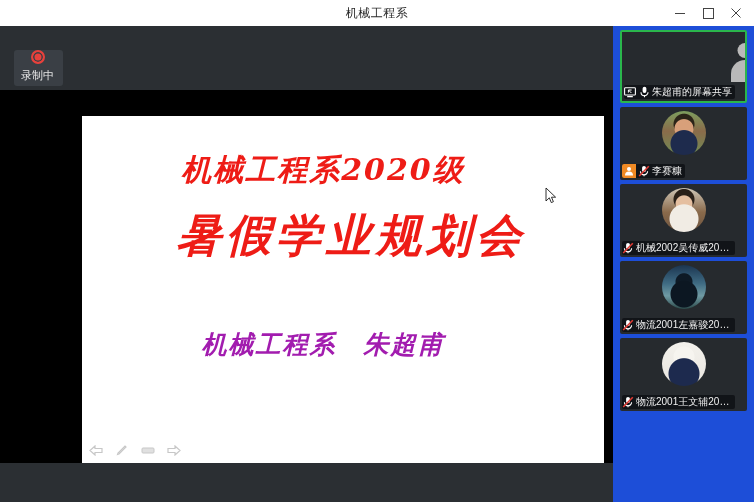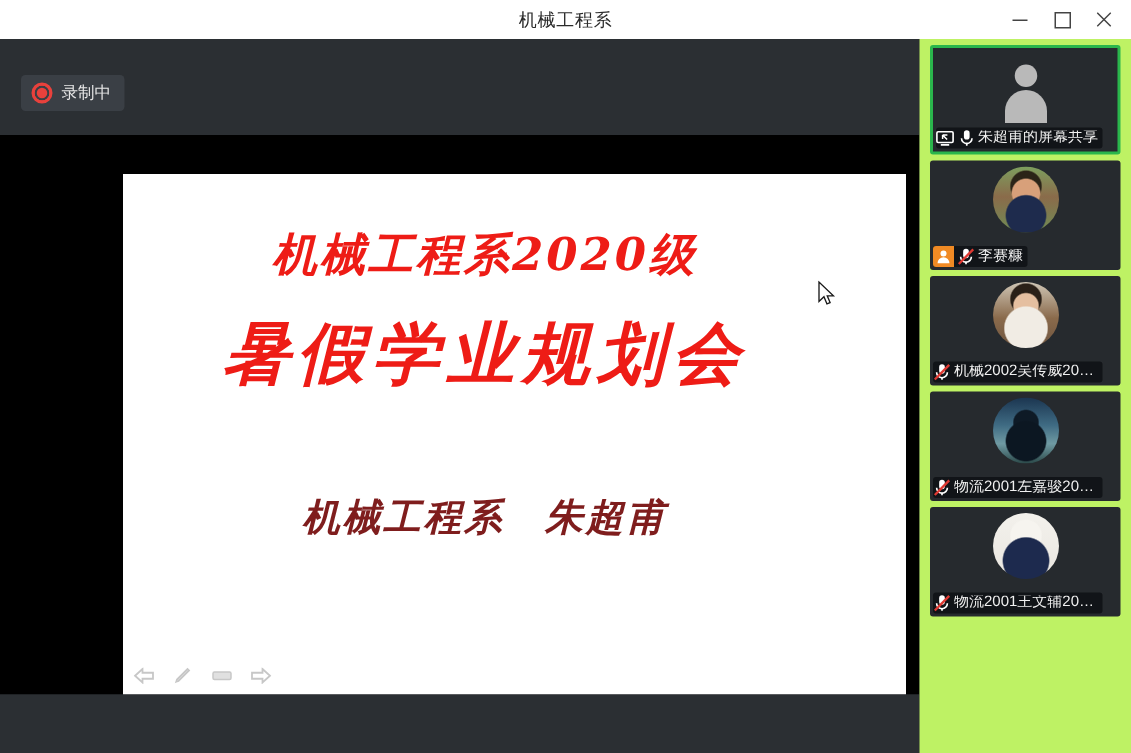--- a/index.html
+++ b/index.html
@@ -81,27 +81,28 @@
   .stage-topbar {
     position: absolute;
     left: 0; top: 0;
     width: 613px;
     height: 64px;
     background: #2b2f33;
   }
   .rec-pill {
     position: absolute;
     left: 14px; top: 24px;
-    height: 24px;
+    height: 36px;
     padding: 0 9px 0 7px;
     display: flex;
     align-items: center;
     gap: 6px;
     background: #3a3f45;
     border-radius: 3px;
+    flex-direction: column;
   }
   .rec-dot {
     width: 10px; height: 10px;
     border-radius: 50%;
     border: 2px solid #e8413c;
     background: #e8413c;
     box-shadow: inset 0 0 0 1.5px #3a3f45;
   }
   .rec-label {
     font-size: 11px;
@@ -142,27 +143,28 @@
     position: absolute;
     left: 0; top: 90px;
     width: 482px;
     text-align: center;
     color: #ee1c16;
     font-family: "DejaVu Serif", "Liberation Serif", serif;
     font-size: 45px;
     font-weight: 700;
     letter-spacing: 5px;
     font-style: italic;
+    padding-left: 28px;
   }
   .slide-line3 {
     position: absolute;
     left: 0; top: 212px;
     width: 482px;
     text-align: center;
-    color: #7f1d1d;
+    color: #a21caf;
     font-family: "DejaVu Serif", "Liberation Serif", serif;
     font-size: 25px;
     font-weight: 700;
     letter-spacing: 2px;
     font-style: italic;
   }
   .slide-ctrls {
     position: absolute;
     left: 2px; bottom: 6px;
     display: flex;
@@ -191,23 +193,24 @@
     height: 39px;
     background: #2b2f33;
   }
 
   
   .filmstrip {
     position: absolute;
     left: 613px; top: 0;
     width: 141px;
     height: 476px;
-    background: #bef264;
+    background: #1d4ed8;
     padding: 0;
     overflow: hidden;
+    text-align: center;
   }
   .tile {
     position: relative;
     margin: 4px 7px 0 7px;
     width: 127px;
     height: 73px;
     background: #262a2e;
     border-radius: 2px;
     overflow: hidden;
   }

